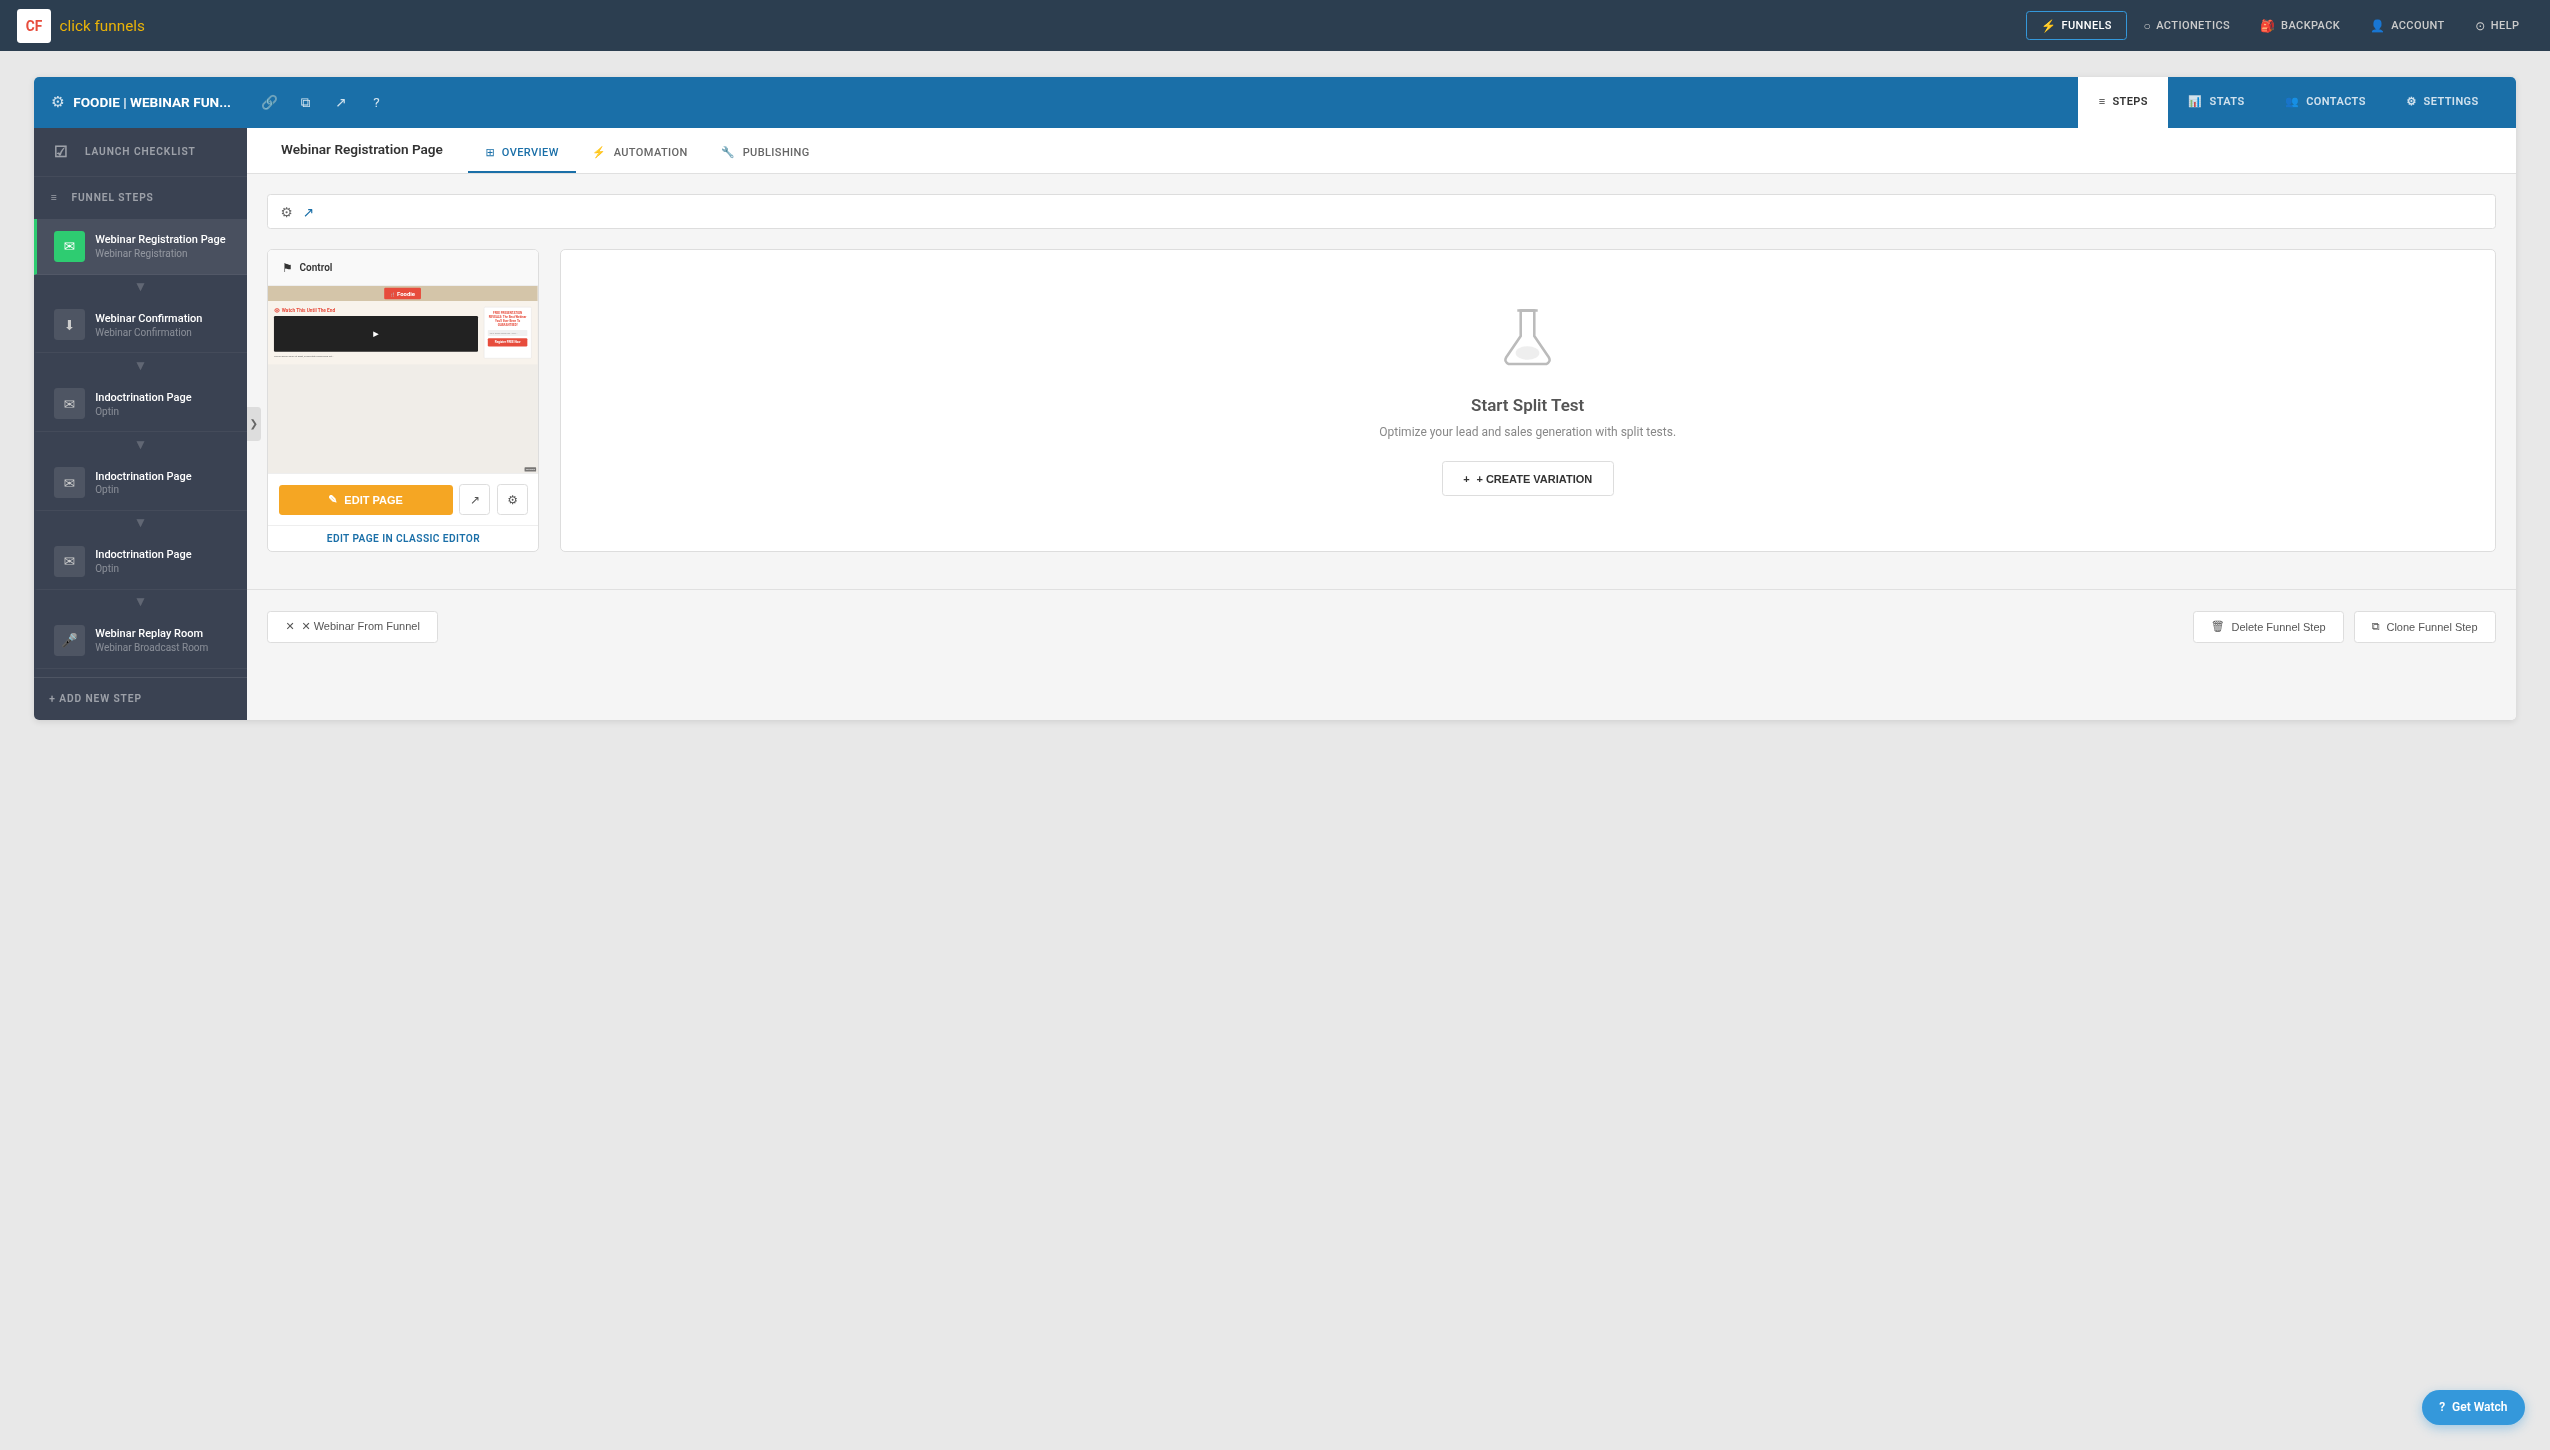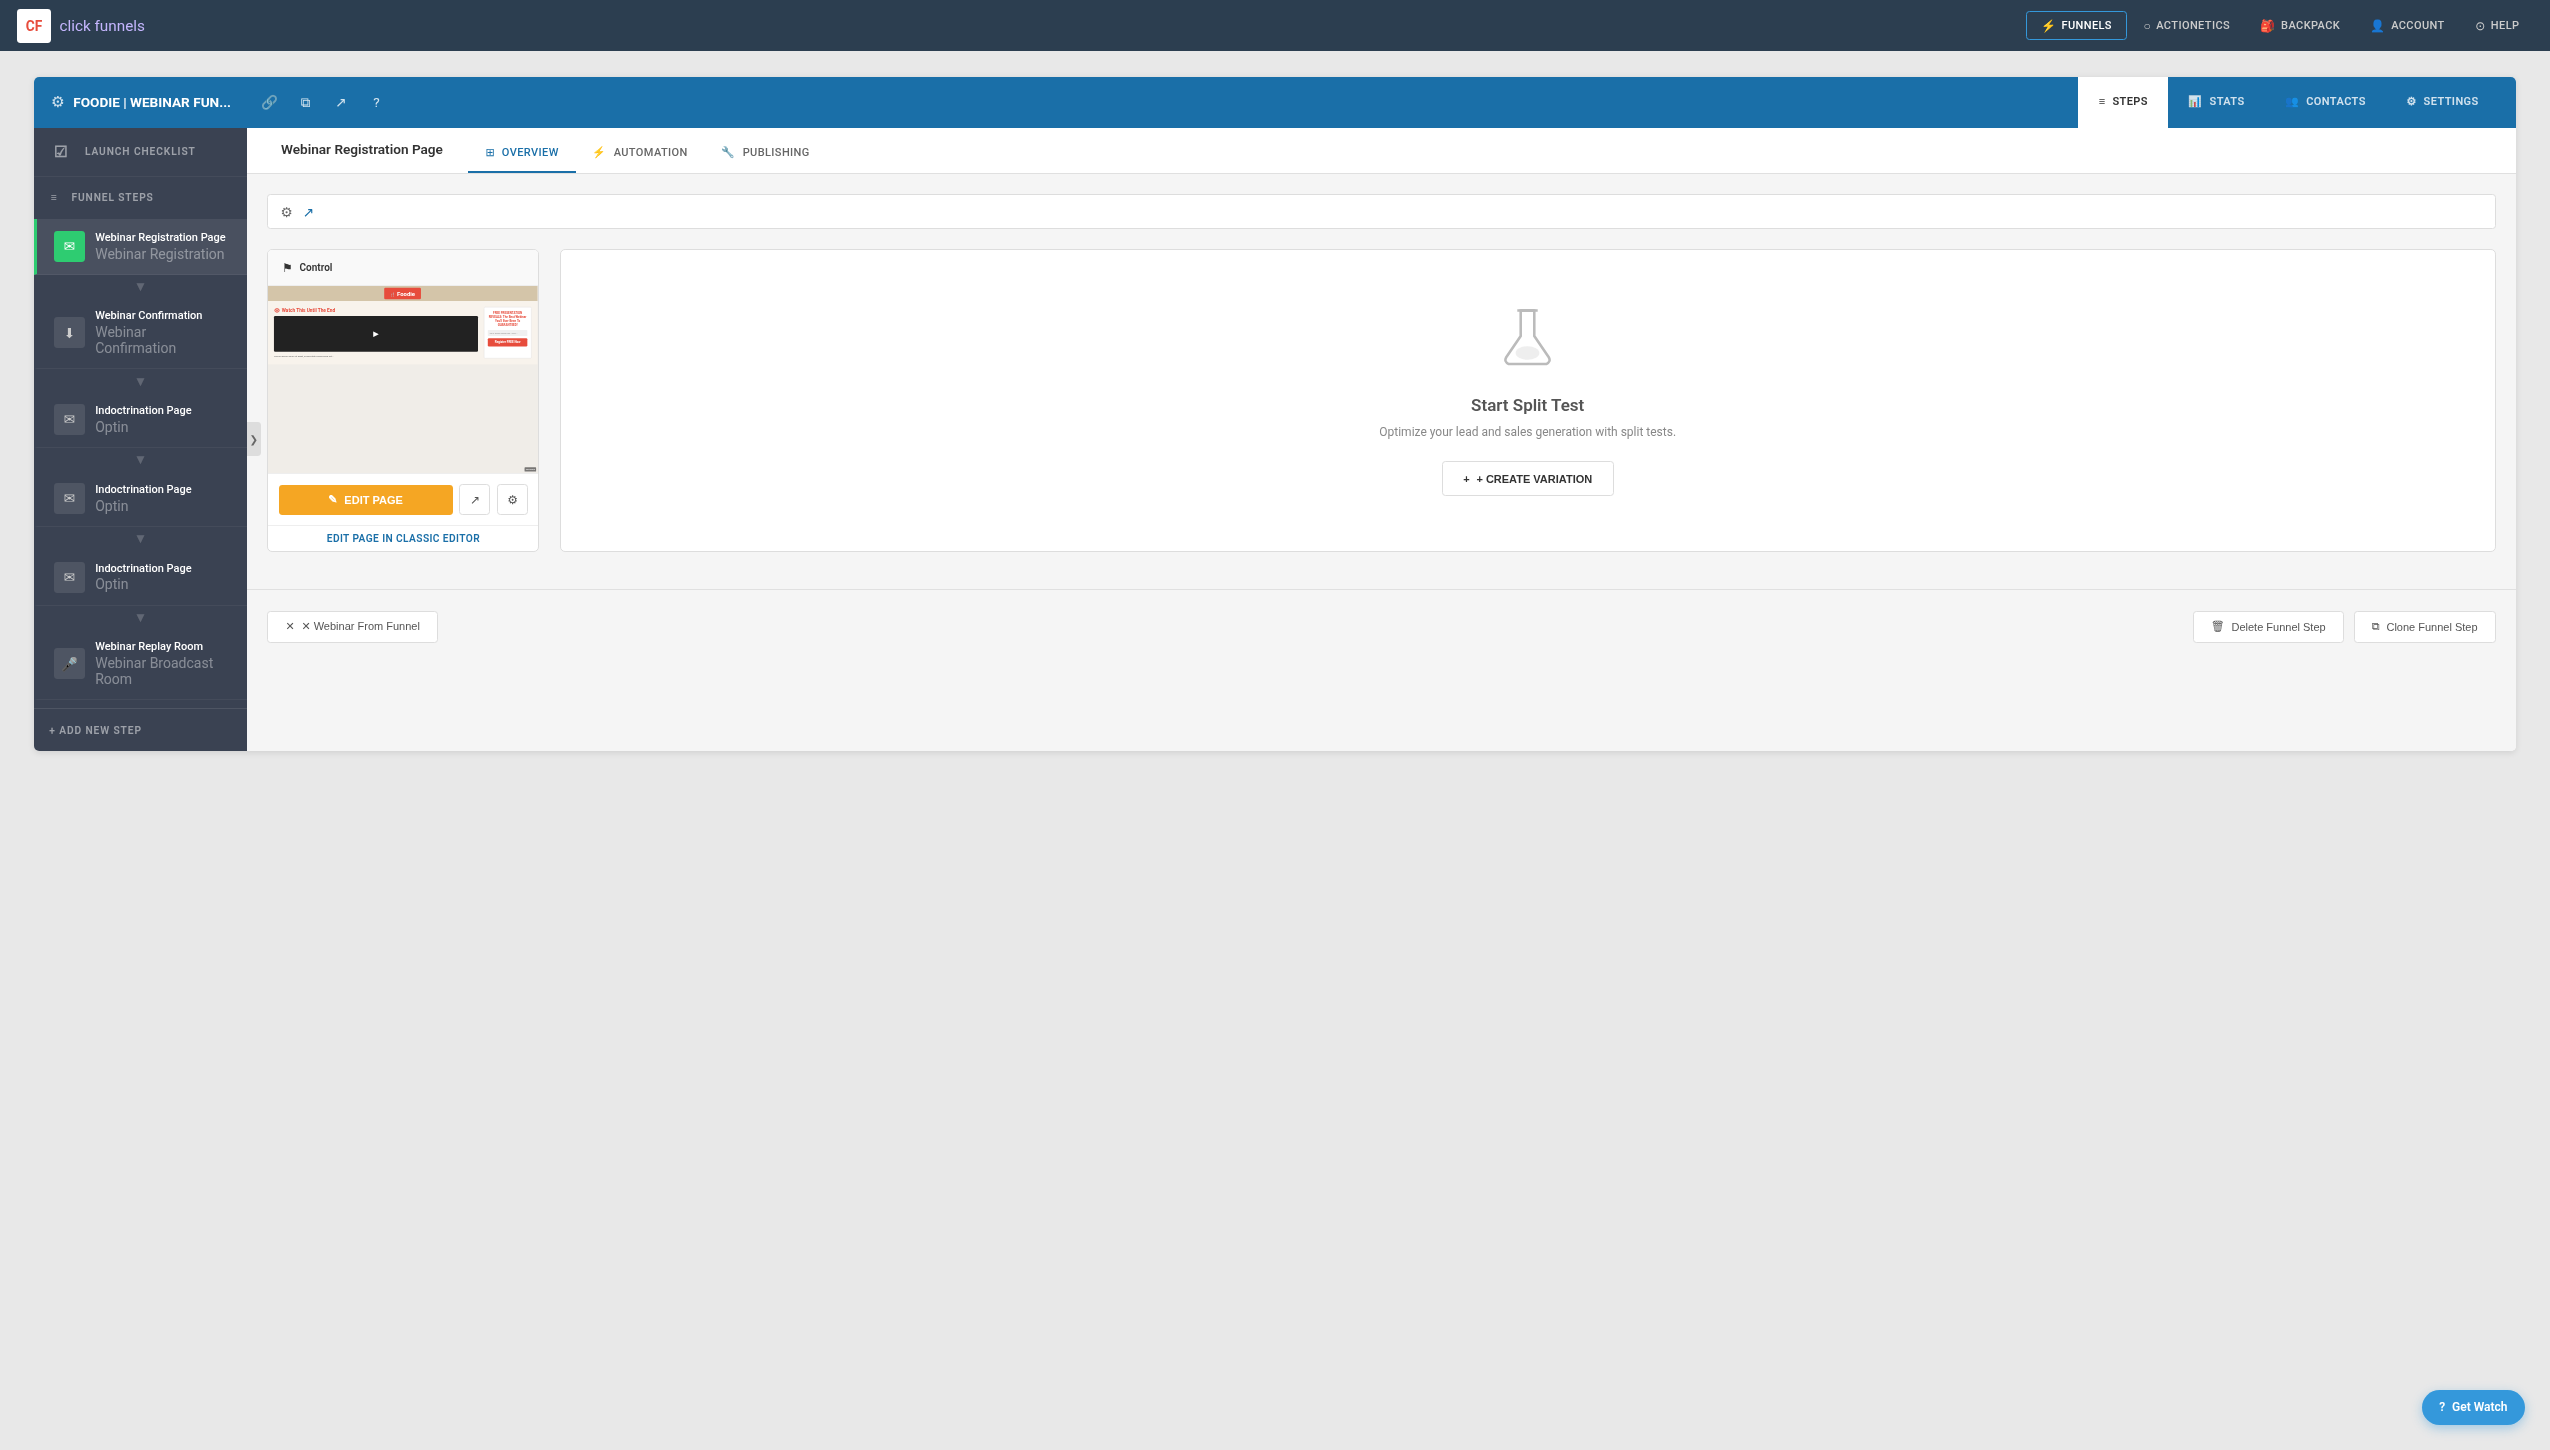--- a/index.html
+++ b/index.html
@@ -26,21 +26,21 @@
       background: #fff;
       border-radius: 3.4px;
       display: flex;
       align-items: center;
       justify-content: center;
       font-weight: bold;
       color: #e74c3c;
       font-size: 15.3px;
     }
     .logo-text {
-      color: #c4b5fd;
+      color: #eab308;
       font-size: 15.3px;
       font-weight: 400;
     }
     .top-nav-items {
       display: flex;
       align-items: center;
       gap: 3.4px;
     }
     .nav-item {
       color: #ccc;
@@ -214,21 +214,21 @@
     .step-info { flex: 1; }
     .step-name {
       color: #fff;
       font-size: 11px;
       font-weight: 500;
       margin-bottom: 1.7px;
     }
     .step-item.active .step-name { color: #fff; }
     .step-sub {
       color: rgba(255,255,255,0.4);
-      font-size: 14px;
+      font-size: 10px;
     }
     .step-connector {
       display: flex;
       align-items: center;
       justify-content: center;
       padding: 3.4px 0;
       color: rgba(255,255,255,0.2);
     }
 
     .add-step-btn {

